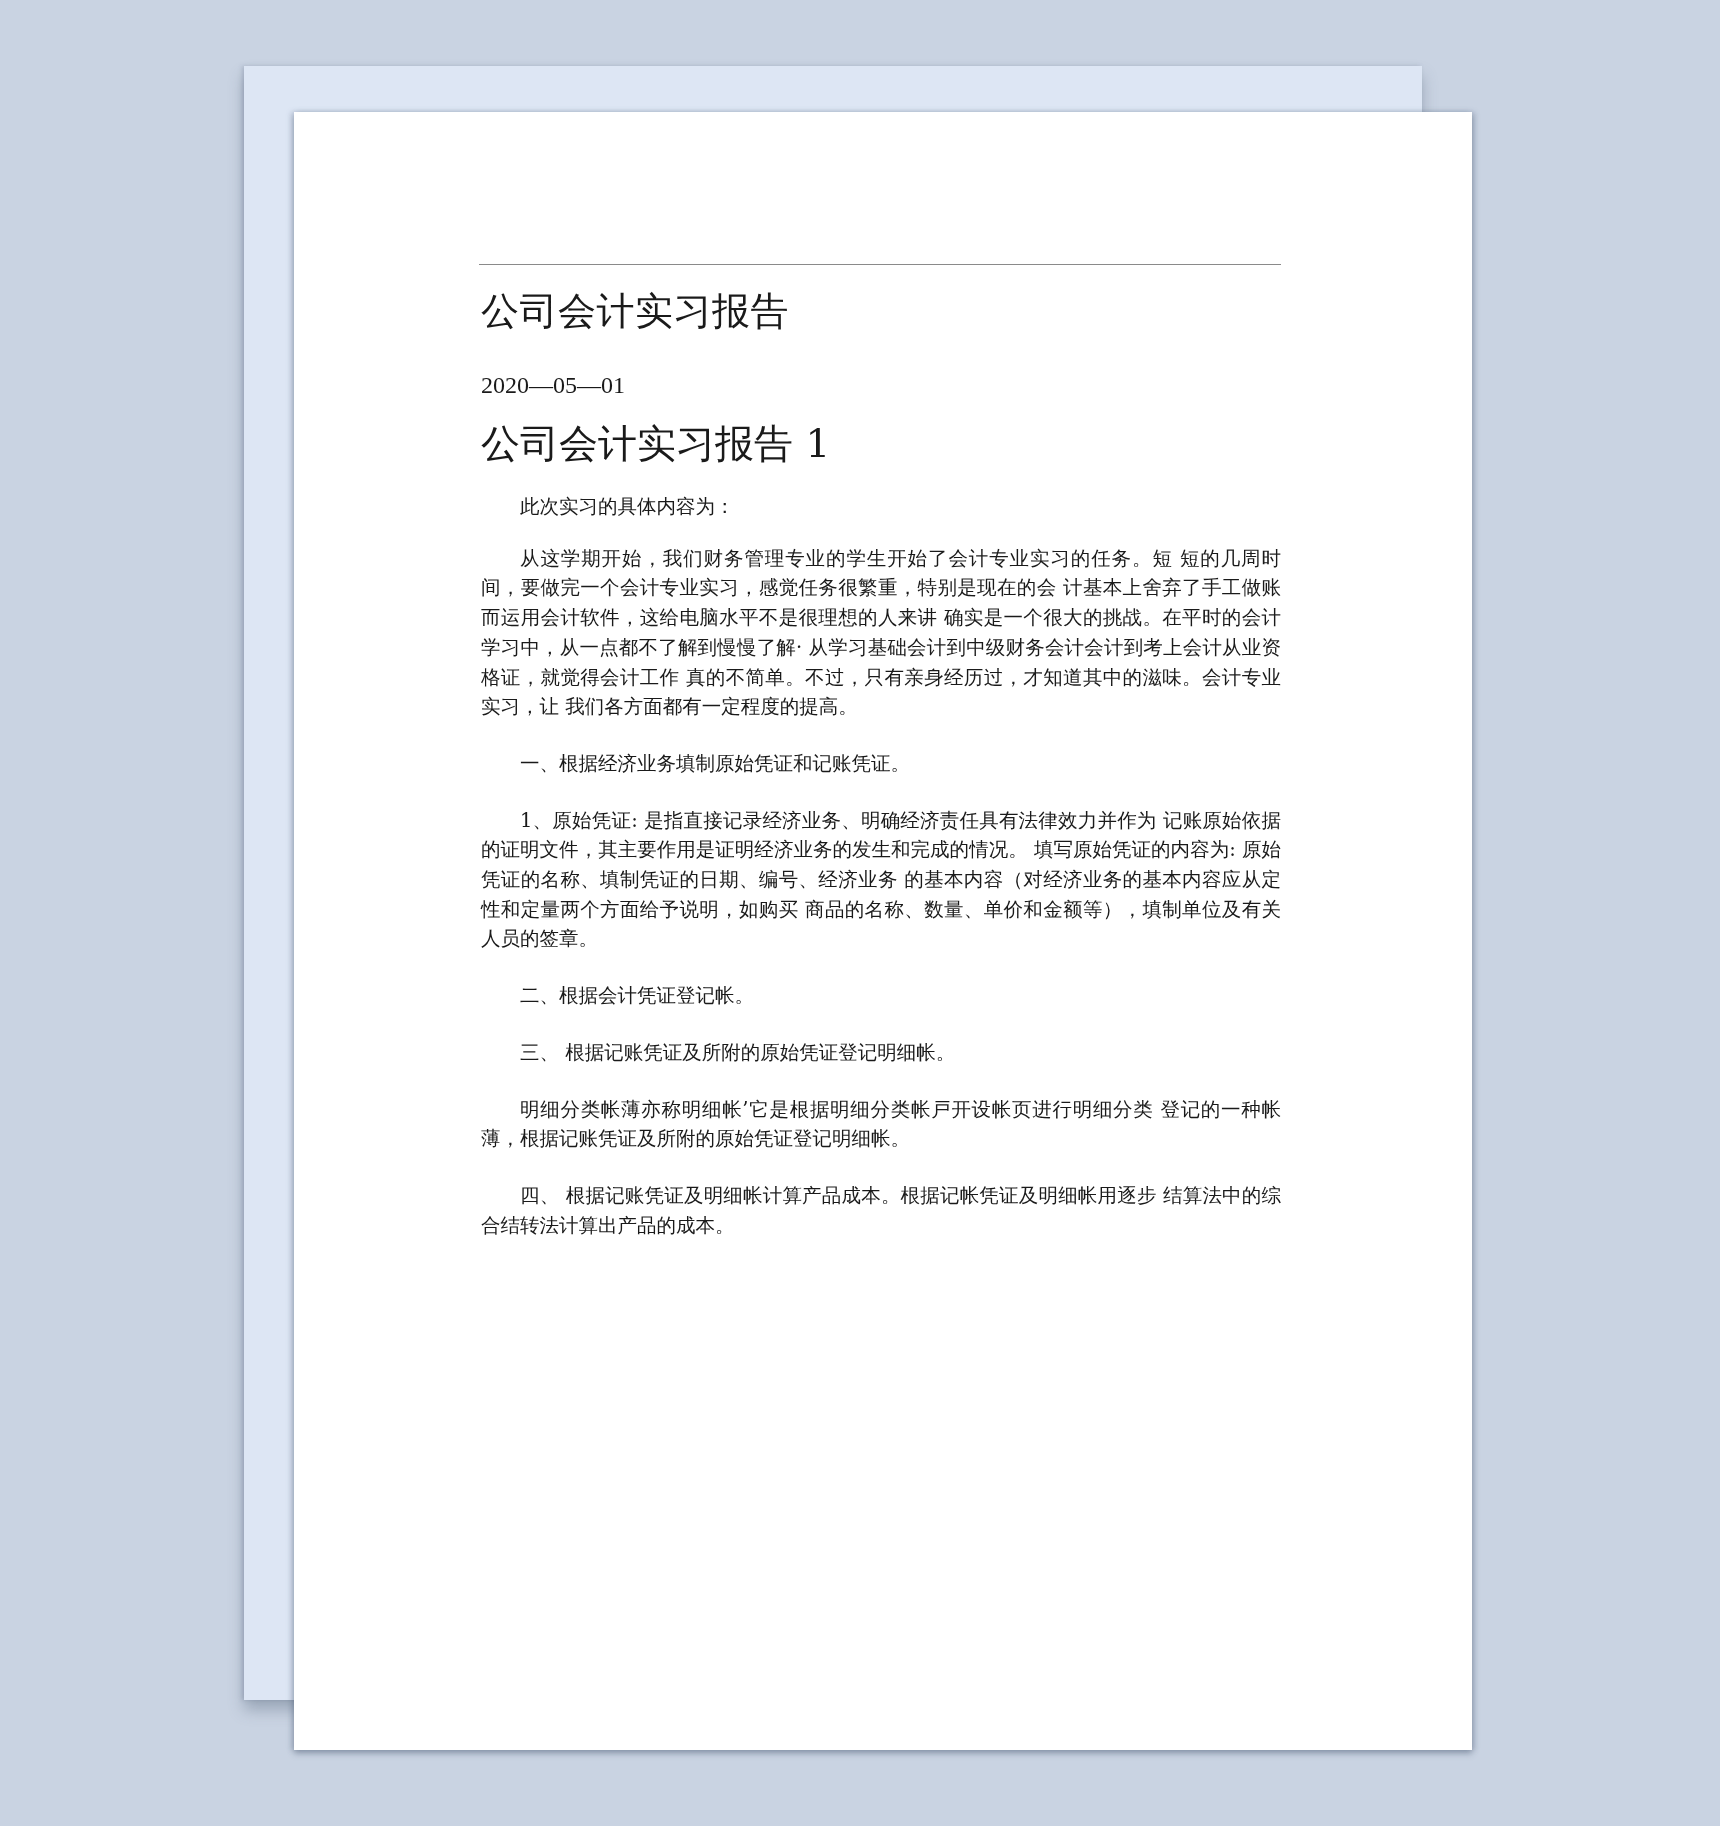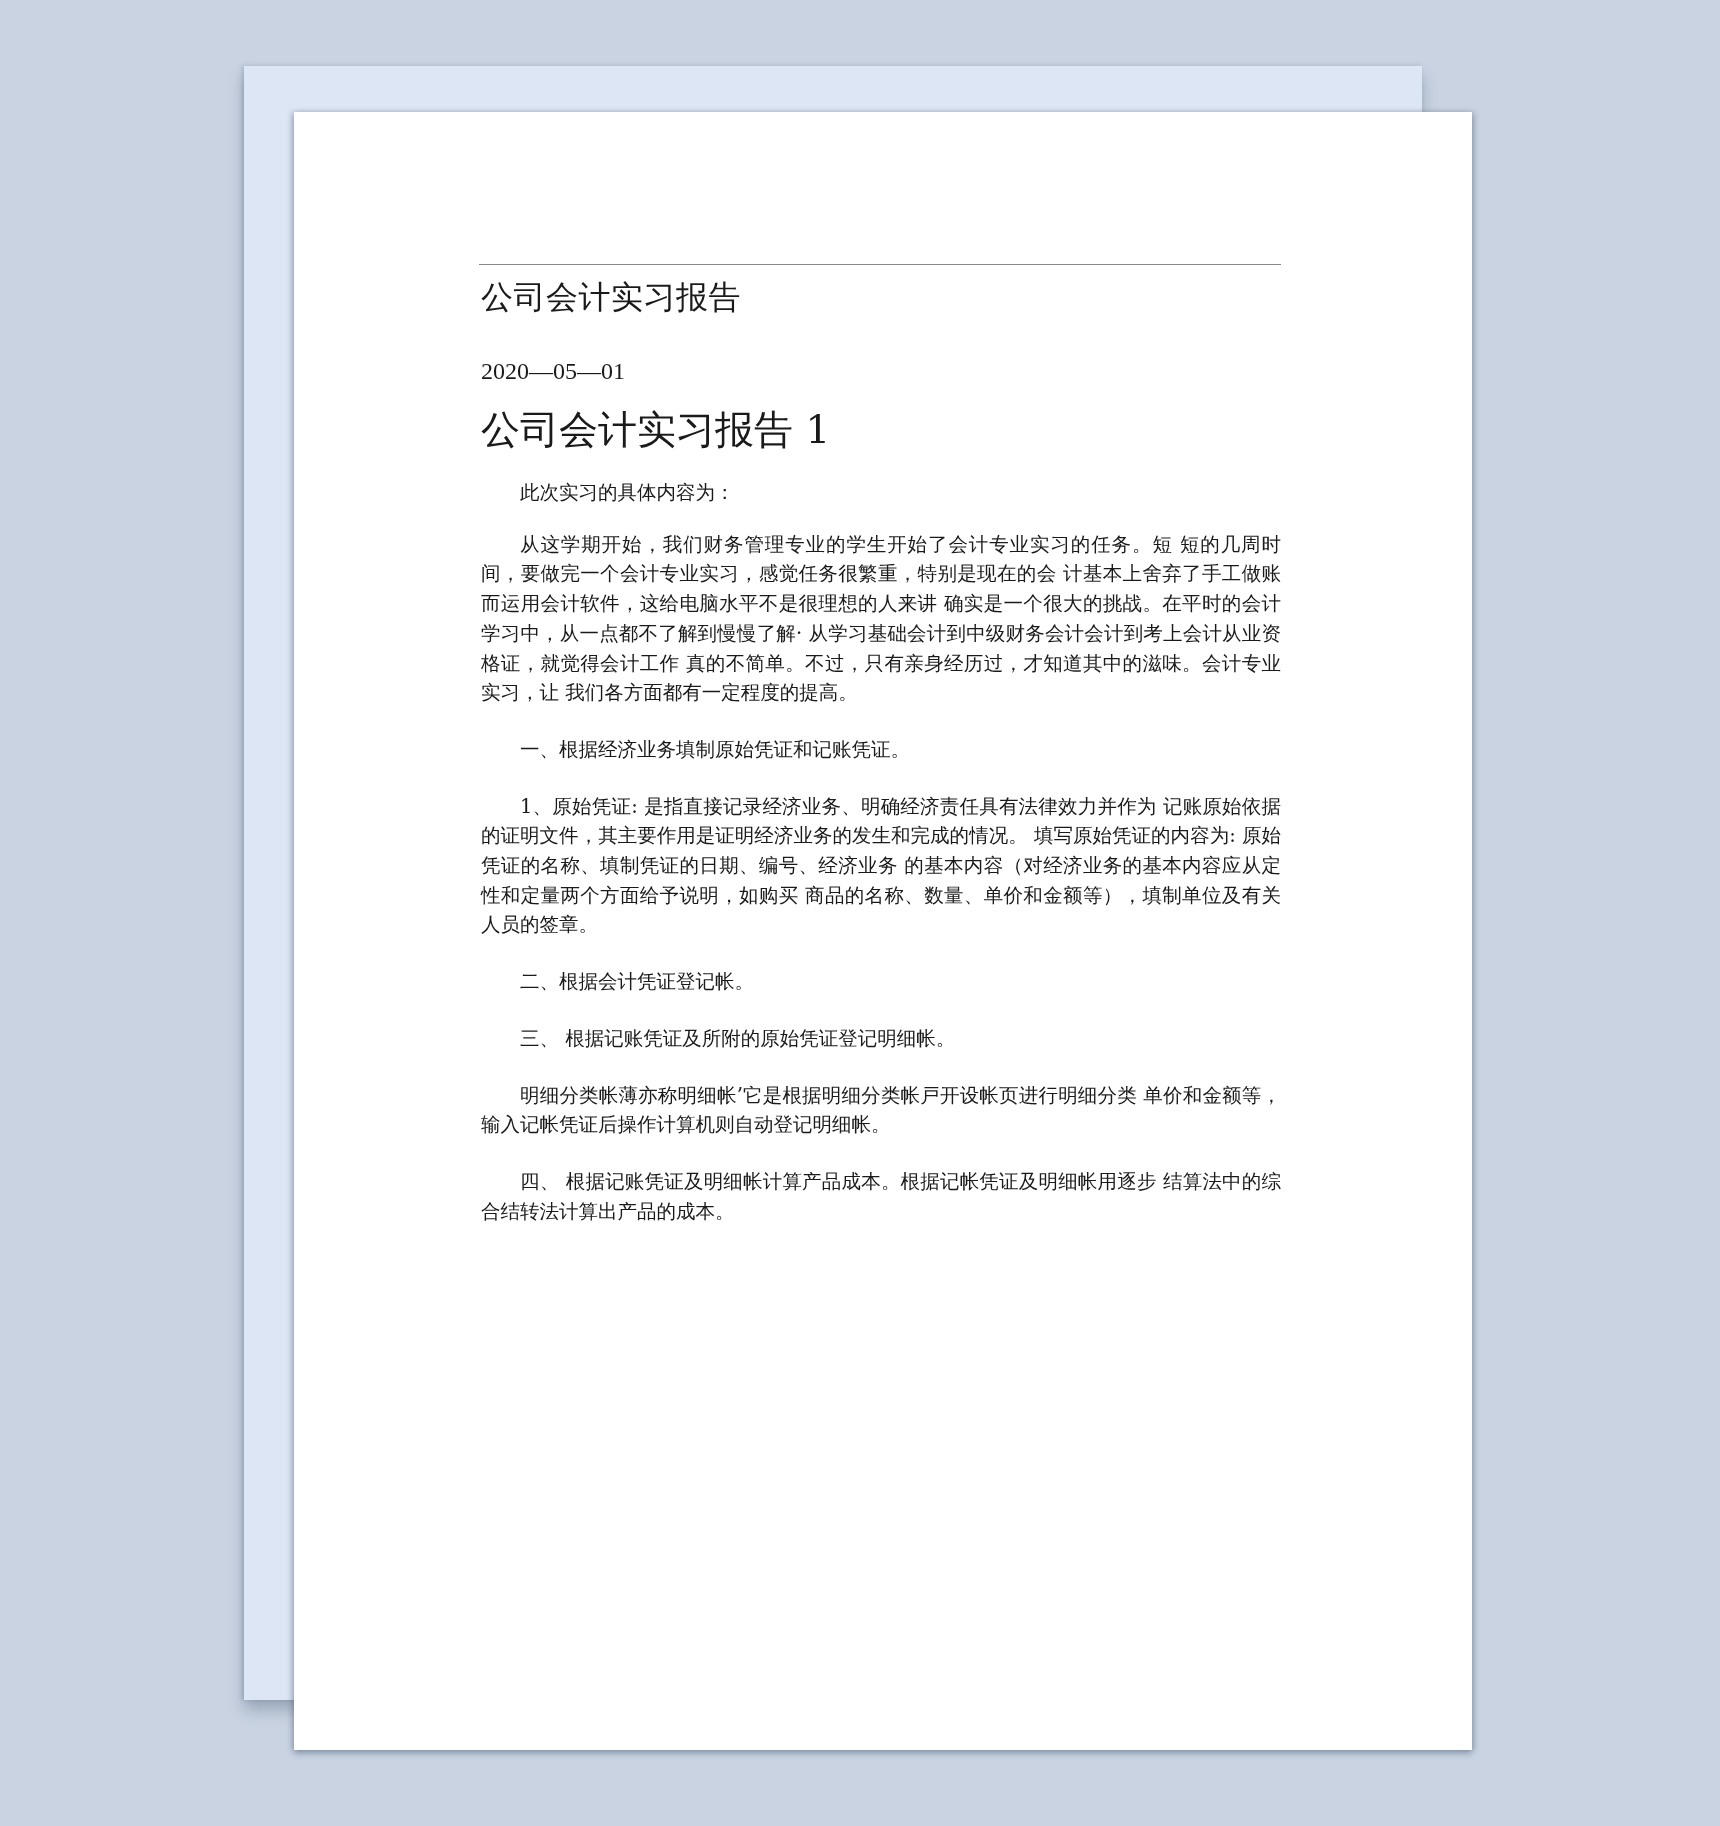--- a/index.html
+++ b/index.html
@@ -39,23 +39,23 @@
       width: 800px;
       color: #1a1a1a;
     }
     .top-rule {
       height: 0;
       border-top: 1.5px solid #8a8a8a;
       margin-left: -2px;
       width: 802px;
     }
     .doc-title {
-      font-size: 32px;
+      font-size: 38px;
       line-height: 60px;
-      margin-top: 2px;
+      margin-top: 16px;
       letter-spacing: 0.5px;
       font-weight: normal;
     }
     .doc-date {
       font-size: 24px;
       line-height: 24px;
       margin-top: 32px;
       font-family: "Liberation Serif", "DejaVu Serif", serif;
     }
     .section-title {
@@ -86,16 +86,16 @@
     <div class="doc-title">公司会计实习报告</div>
     <div class="doc-date">2020—05—01</div>
     <div class="section-title">公司会计实习报告 1</div>
 
     <p class="para p-gap">此次实习的具体内容为：</p>
     <p class="para p-first">从这学期开始，我们财务管理专业的学生开始了会计专业实习的任务。短 短的几周时间，要做完一个会计专业实习，感觉任务很繁重，特别是现在的会 计基本上舍弃了手工做账而运用会计软件，这给电脑水平不是很理想的人来讲 确实是一个很大的挑战。在平时的会计学习中，从一点都不了解到慢慢了解· 从学习基础会计到中级财务会计会计到考上会计从业资格证，就觉得会计工作 真的不简单。不过，只有亲身经历过，才知道其中的滋味。会计专业实习，让 我们各方面都有一定程度的提高。</p>
     <p class="para p-gap">一、根据经济业务填制原始凭证和记账凭证。</p>
     <p class="para p-gap">1、原始凭证: 是指直接记录经济业务、明确经济责任具有法律效力并作为 记账原始依据的证明文件，其主要作用是证明经济业务的发生和完成的情况。 填写原始凭证的内容为: 原始凭证的名称、填制凭证的日期、编号、经济业务 的基本内容（对经济业务的基本内容应从定性和定量两个方面给予说明，如购买 商品的名称、数量、单价和金额等），填制单位及有关人员的签章。</p>
     <p class="para p-gap">二、根据会计凭证登记帐。</p>
     <p class="para p-gap">三、 根据记账凭证及所附的原始凭证登记明细帐。</p>
-    <p class="para p-gap">明细分类帐薄亦称明细帐’它是根据明细分类帐戸开设帐页进行明细分类 单价和金额等，输入记帐凭证后操作计算机则自动登记明细帐。</p>
+    <p class="para p-gap">明细分类帐薄亦称明细帐’它是根据明细分类帐戸开设帐页进行明细分类 登记的一种帐薄，根据记账凭证及所附的原始凭证登记明细帐。</p>
     <p class="para p-gap">四、 根据记账凭证及明细帐计算产品成本。根据记帐凭证及明细帐用逐步 结算法中的综合结转法计算出产品的成本。</p>
   </div>
 </div>
 
 </body></html>

